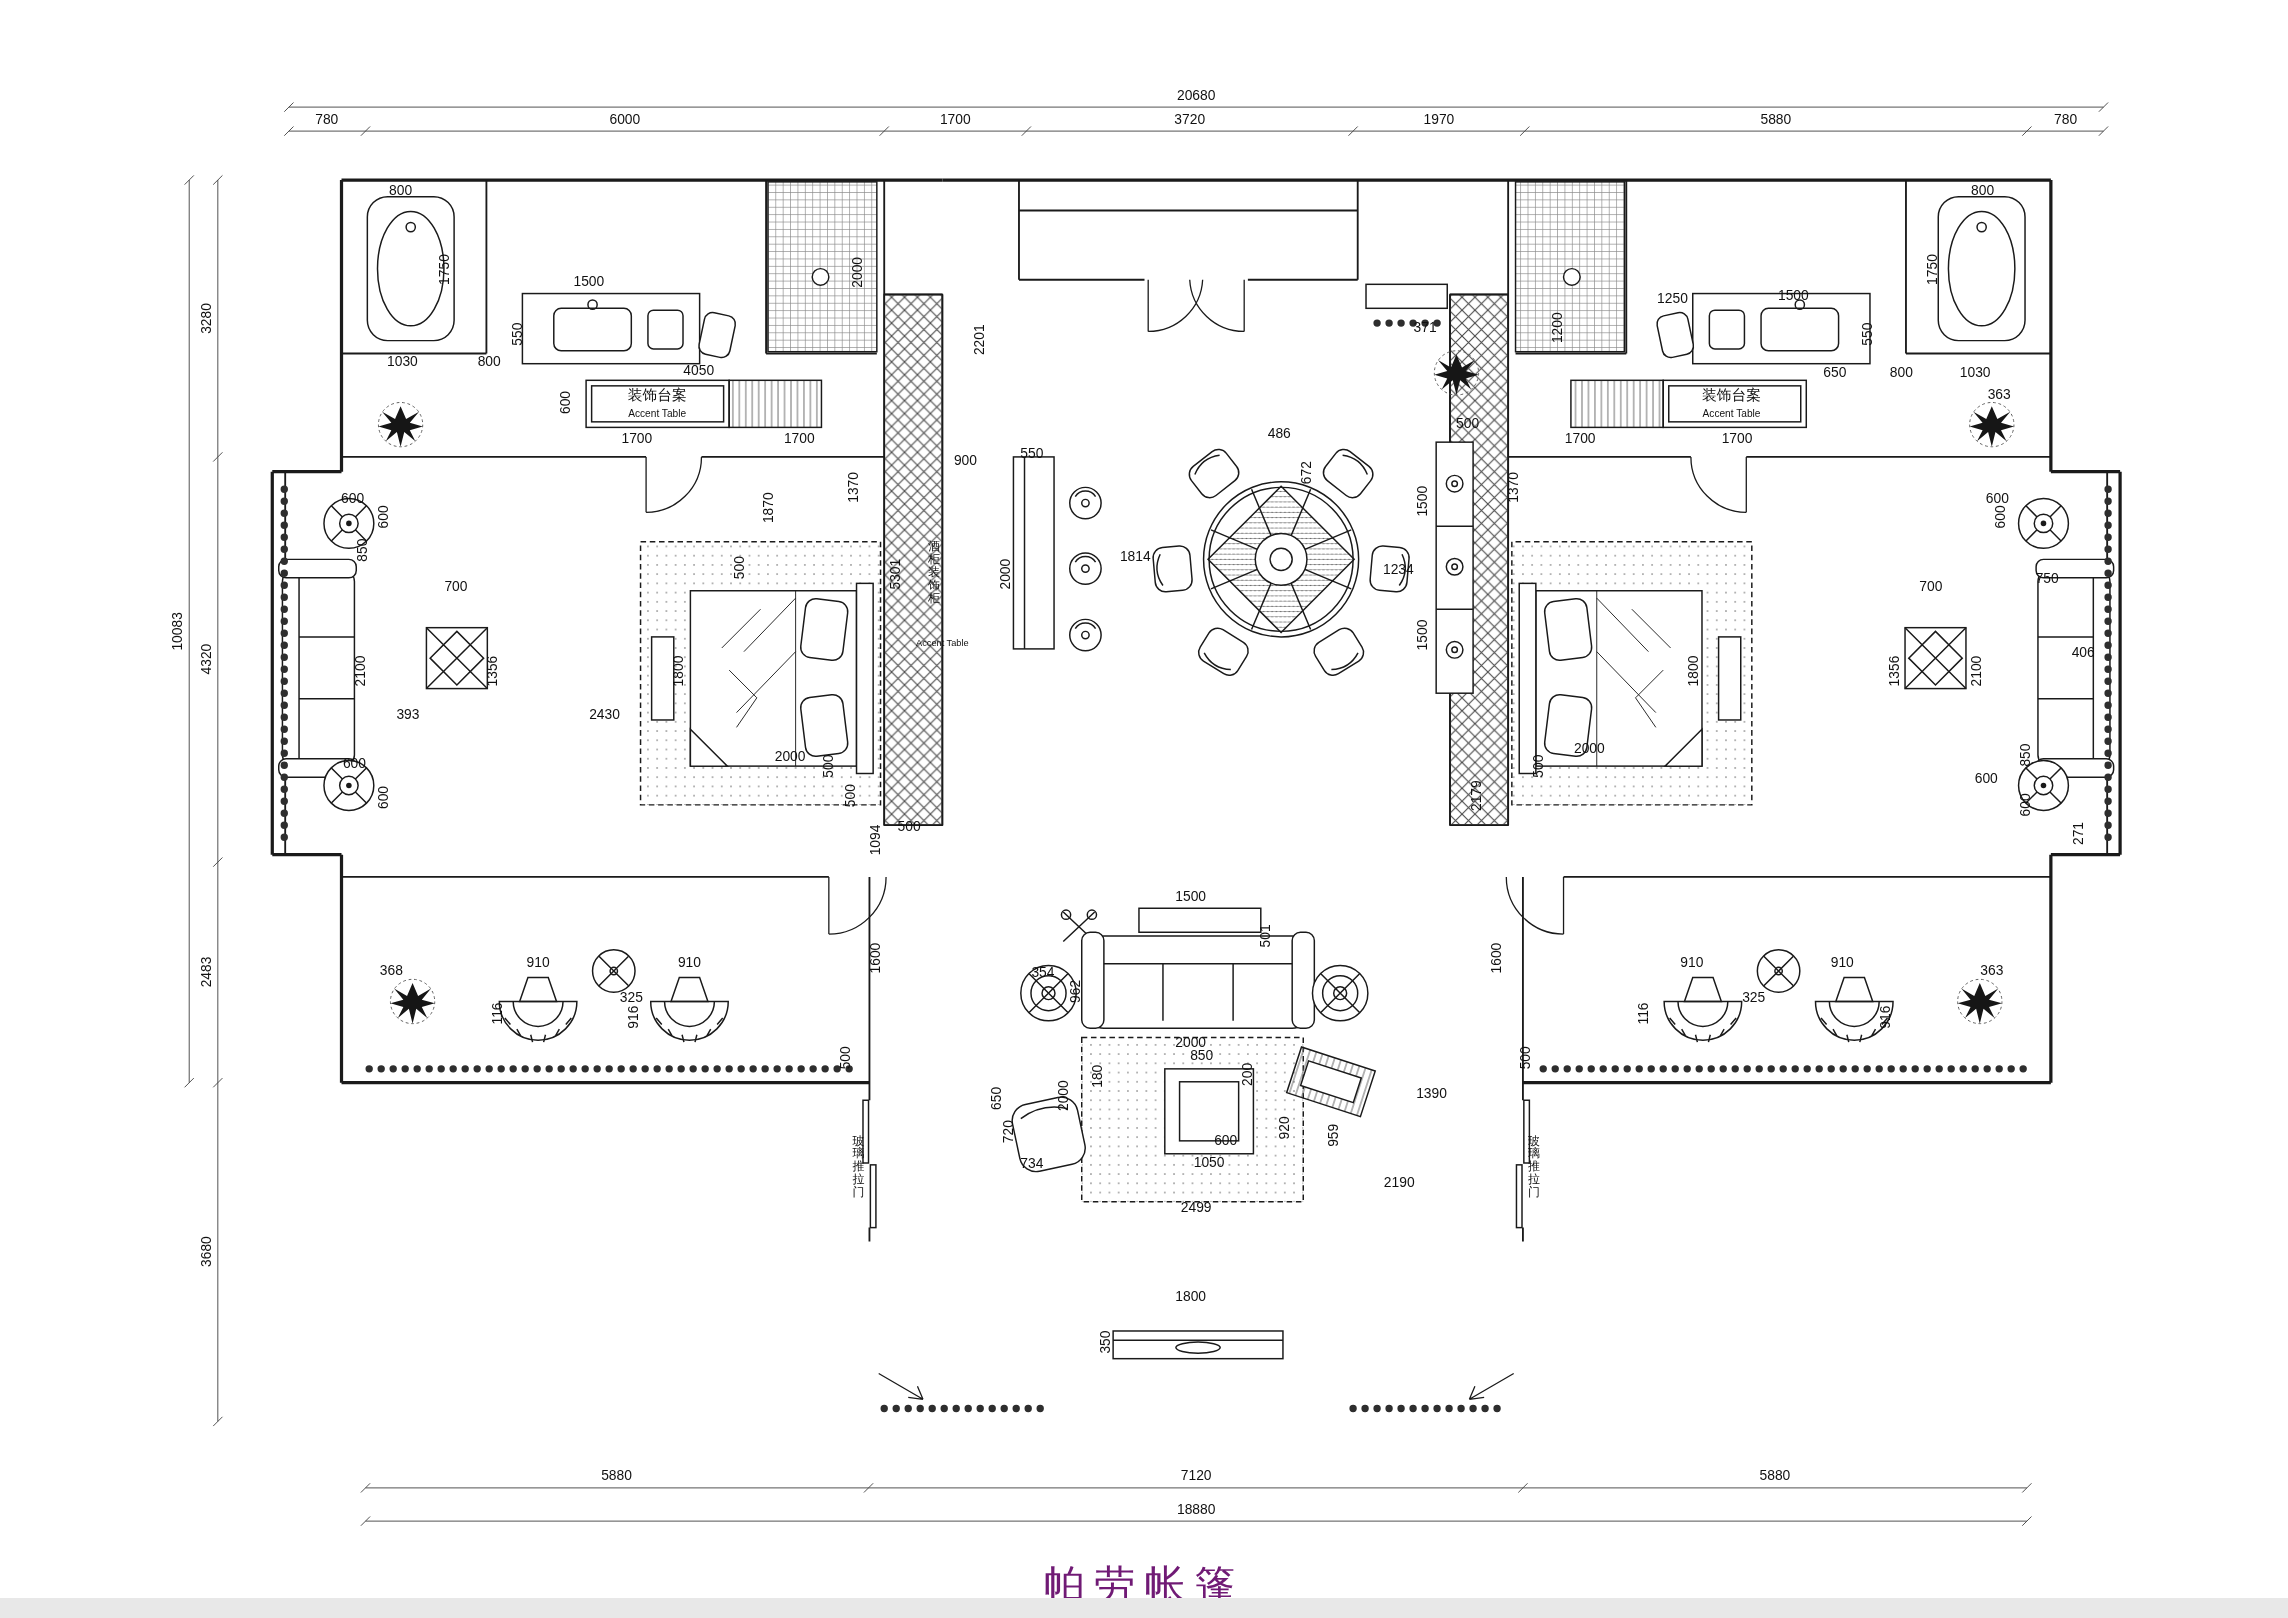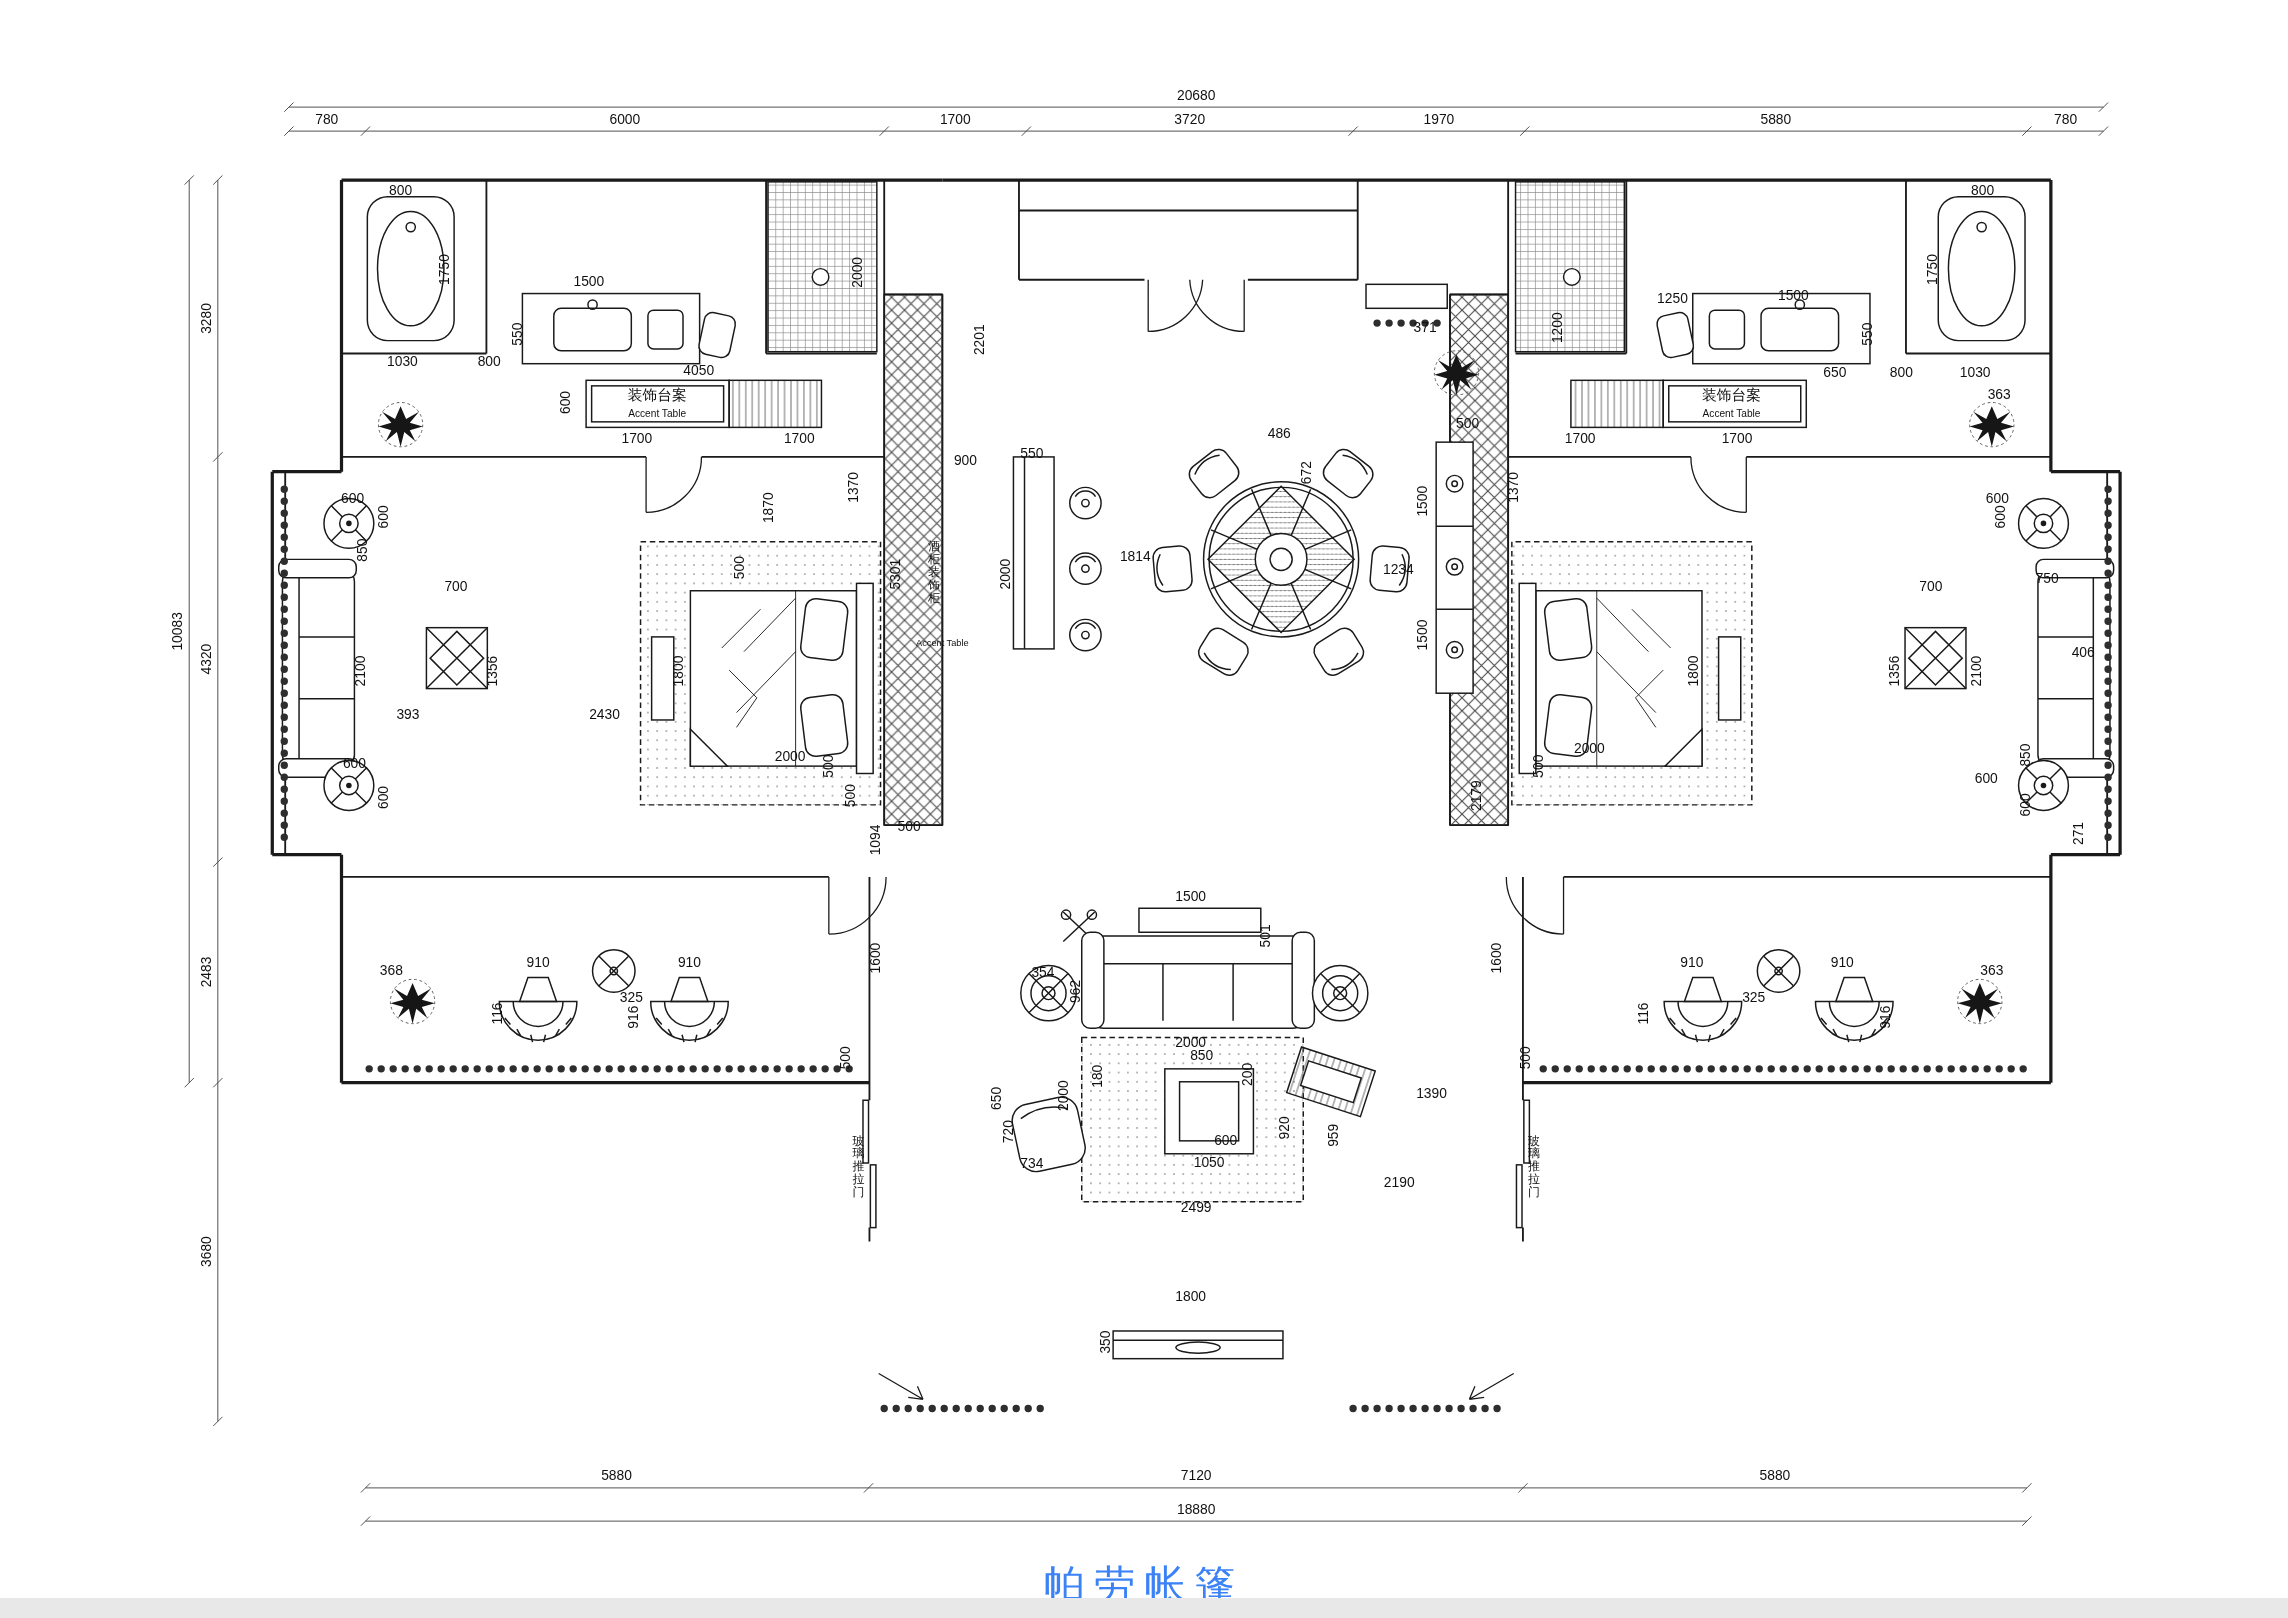--- a/index.html
+++ b/index.html
@@ -9,21 +9,21 @@
   
   .w3{stroke-width:3.5;}
   .w2{stroke-width:2;}
   .w1{stroke-width:1.4;}
   .thin{stroke-width:1;}
   .dash{stroke-dasharray:6 4;}
   .scallop{stroke:#2e2e2e;stroke-width:8;stroke-linecap:round;stroke-dasharray:0 13;fill:none;}
   .dimline{stroke:#444;stroke-width:1;fill:none;}
   text.lbl{font-family:"Liberation Sans",sans-serif;fill:#111;}
   .title{position:absolute;left:50%;top:1558px;transform:translateX(-50%);
-         font-size:41px;letter-spacing:9.2px;color:#3b82f6;font-family:"Liberation Sans",sans-serif;}
+         font-size:41px;letter-spacing:9.2px;color:#701a75;font-family:"Liberation Sans",sans-serif;}
 </style>
 </head>
 <body>
 
 <div class="sheet">
 
 <svg width="2289" height="1619" viewBox="0 0 2480 1754">
   <defs>
     <pattern id="lattice" width="14" height="14" patternUnits="userSpaceOnUse">
       <path d="M0,0 L14,14 M14,0 L0,14" stroke="#4a4a4a" stroke-width="1.2"></path>

